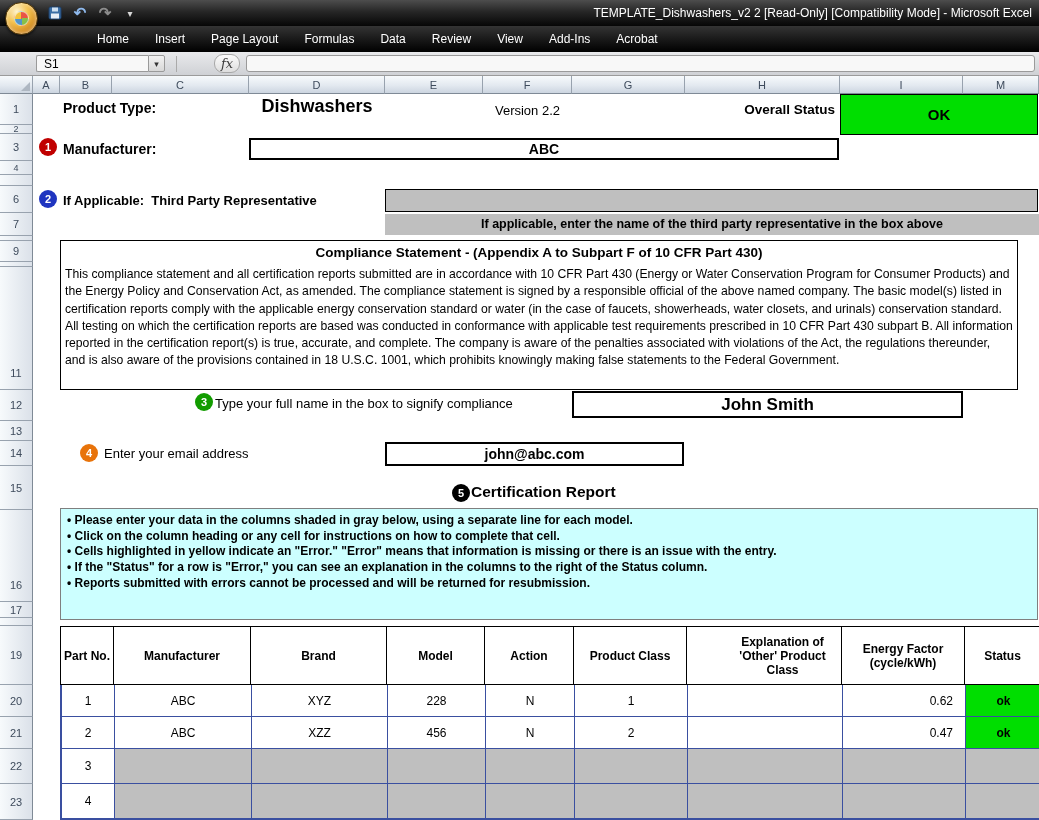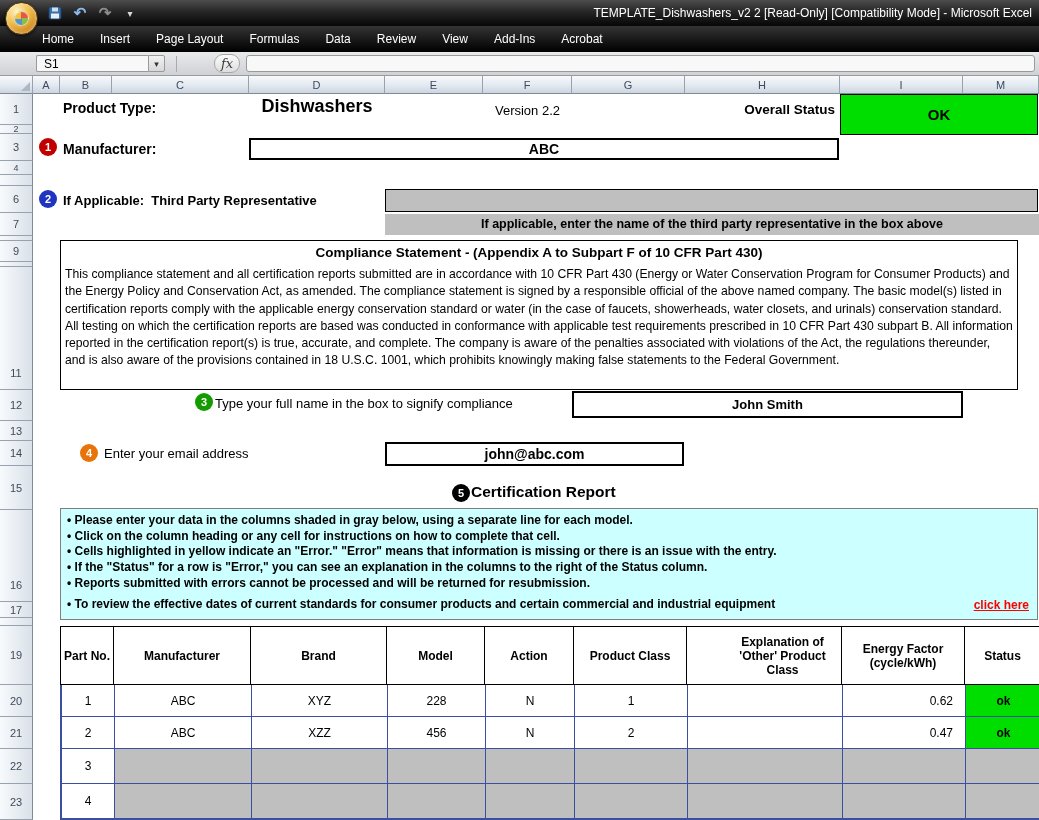--- a/index.html
+++ b/index.html
@@ -29,21 +29,21 @@
   .qat{position:absolute;left:46px;top:2px;height:22px;display:flex;align-items:center;gap:7px;z-index:6;}
   .qat-btn{display:flex;align-items:center;justify-content:center;width:18px;height:18px;}
   .qat-undo{color:#8fb9ec;font-size:15px;font-weight:bold;line-height:14px;}
   .qat-redo{color:#8d8d8d;font-size:15px;font-weight:bold;line-height:14px;}
   .qat-dd{color:#d8d8d8;font-size:10px;}
   .win-title{margin-left:auto;padding-right:7px;color:#fff;font-size:12px;white-space:nowrap;}
 
   .tabrow{
     position:absolute;left:0;top:26px;width:1039px;height:26px;
     background:linear-gradient(#343434,#171717 55%,#000);
-    display:flex;align-items:center;padding-left:29px;box-sizing:border-box;z-index:4;
+    display:flex;align-items:center;padding-left:84px;box-sizing:border-box;z-index:4;
   }
   .ribbon-tab{color:#fff;font-size:12px;padding:5px 13px;white-space:nowrap;}
 
   .formulabar{
     position:absolute;left:0;top:52px;width:1039px;height:24px;
     background:linear-gradient(#e9eaec,#cfd1d5);border-bottom:1px solid #9b9b9b;box-sizing:border-box;
   }
   .namebox{
     position:absolute;left:36px;top:3px;width:112px;height:17px;background:#f8f8f8;
     border:1px solid #9a9a9a;border-right:none;border-radius:2px 0 0 2px;
@@ -116,21 +116,21 @@
     left:385px;top:214px;width:654px;height:21px;background:var(--shade-gray);
     font-weight:bold;font-size:12.5px;text-align:center;line-height:21px;
   }
   .compliance-box{left:60px;top:240px;width:958px;height:150px;border:1px solid #000;background:#fff;box-sizing:border-box;overflow:hidden;}
   .compliance-title{text-align:center;font-weight:bold;font-size:13.5px;margin-top:4px;}
   .compliance-text{padding:6px 4px 0 4px;font-size:12.2px;line-height:17.3px;}
   .badge-3{left:195px;top:393px;background:var(--badge-green);}
   .signature-label{left:215px;top:396px;font-size:13px;}
   .signature-input{
     left:572px;top:391px;width:391px;height:27px;border:2px solid #000;background:#fff;
-    display:flex;align-items:center;justify-content:center;font-weight:bold;font-size:13px;box-sizing:border-box;
+    display:flex;align-items:center;justify-content:center;font-weight:bold;font-size:17px;box-sizing:border-box;
   }
   .badge-4{left:80px;top:444px;background:var(--badge-orange);}
   .email-label{left:104px;top:446px;font-size:13px;}
   .email-input{
     left:385px;top:442px;width:299px;height:24px;border:2px solid #000;background:#fff;
     display:flex;align-items:center;justify-content:center;font-weight:bold;font-size:14px;box-sizing:border-box;
   }
   .badge-5{left:452px;top:484px;background:var(--badge-black);}
   .report-title{left:471px;top:483px;font-weight:bold;font-size:15.5px;}
 
@@ -280,24 +280,20 @@
 
 <div class="badge badge-5">5</div>
 <div class="abs report-title">Certification Report</div>
 
 <div class="abs note-box">
   <div class="note-line">Please enter your data in the columns shaded in gray below, using a separate line for each model.</div>
   <div class="note-line">Click on the column heading or any cell for instructions on how to complete that cell.</div>
   <div class="note-line">Cells highlighted in yellow indicate an "Error."  "Error" means that information is missing or there is an issue with the entry.</div>
   <div class="note-line">If the "Status" for a row is "Error," you can see an explanation in the columns to the right of the Status column.</div>
   <div class="note-line">Reports submitted with errors cannot be processed and will be returned for resubmission.</div>
-  <div class="note-last">
-    <span class="note-line">To review the effective dates of current standards for consumer products and certain commercial and industrial equipment</span>
-    <span class="click-here">click here</span>
-  </div>
 </div>
 
 <div class="tbl-head" id="tbl-head">
     <div class="th" style="width: 52px;">Part No.</div>
     <div class="th" style="width: 137px;">Manufacturer</div>
     <div class="th" style="width: 136px;">Brand</div>
     <div class="th" style="width: 98px;">Model</div>
     <div class="th" style="width: 89px;">Action</div>
     <div class="th" style="width: 113px;">Product Class</div>
     <div class="th" style="width: 155px; padding-left: 39px;">Explanation of 'Other' Product Class</div>

